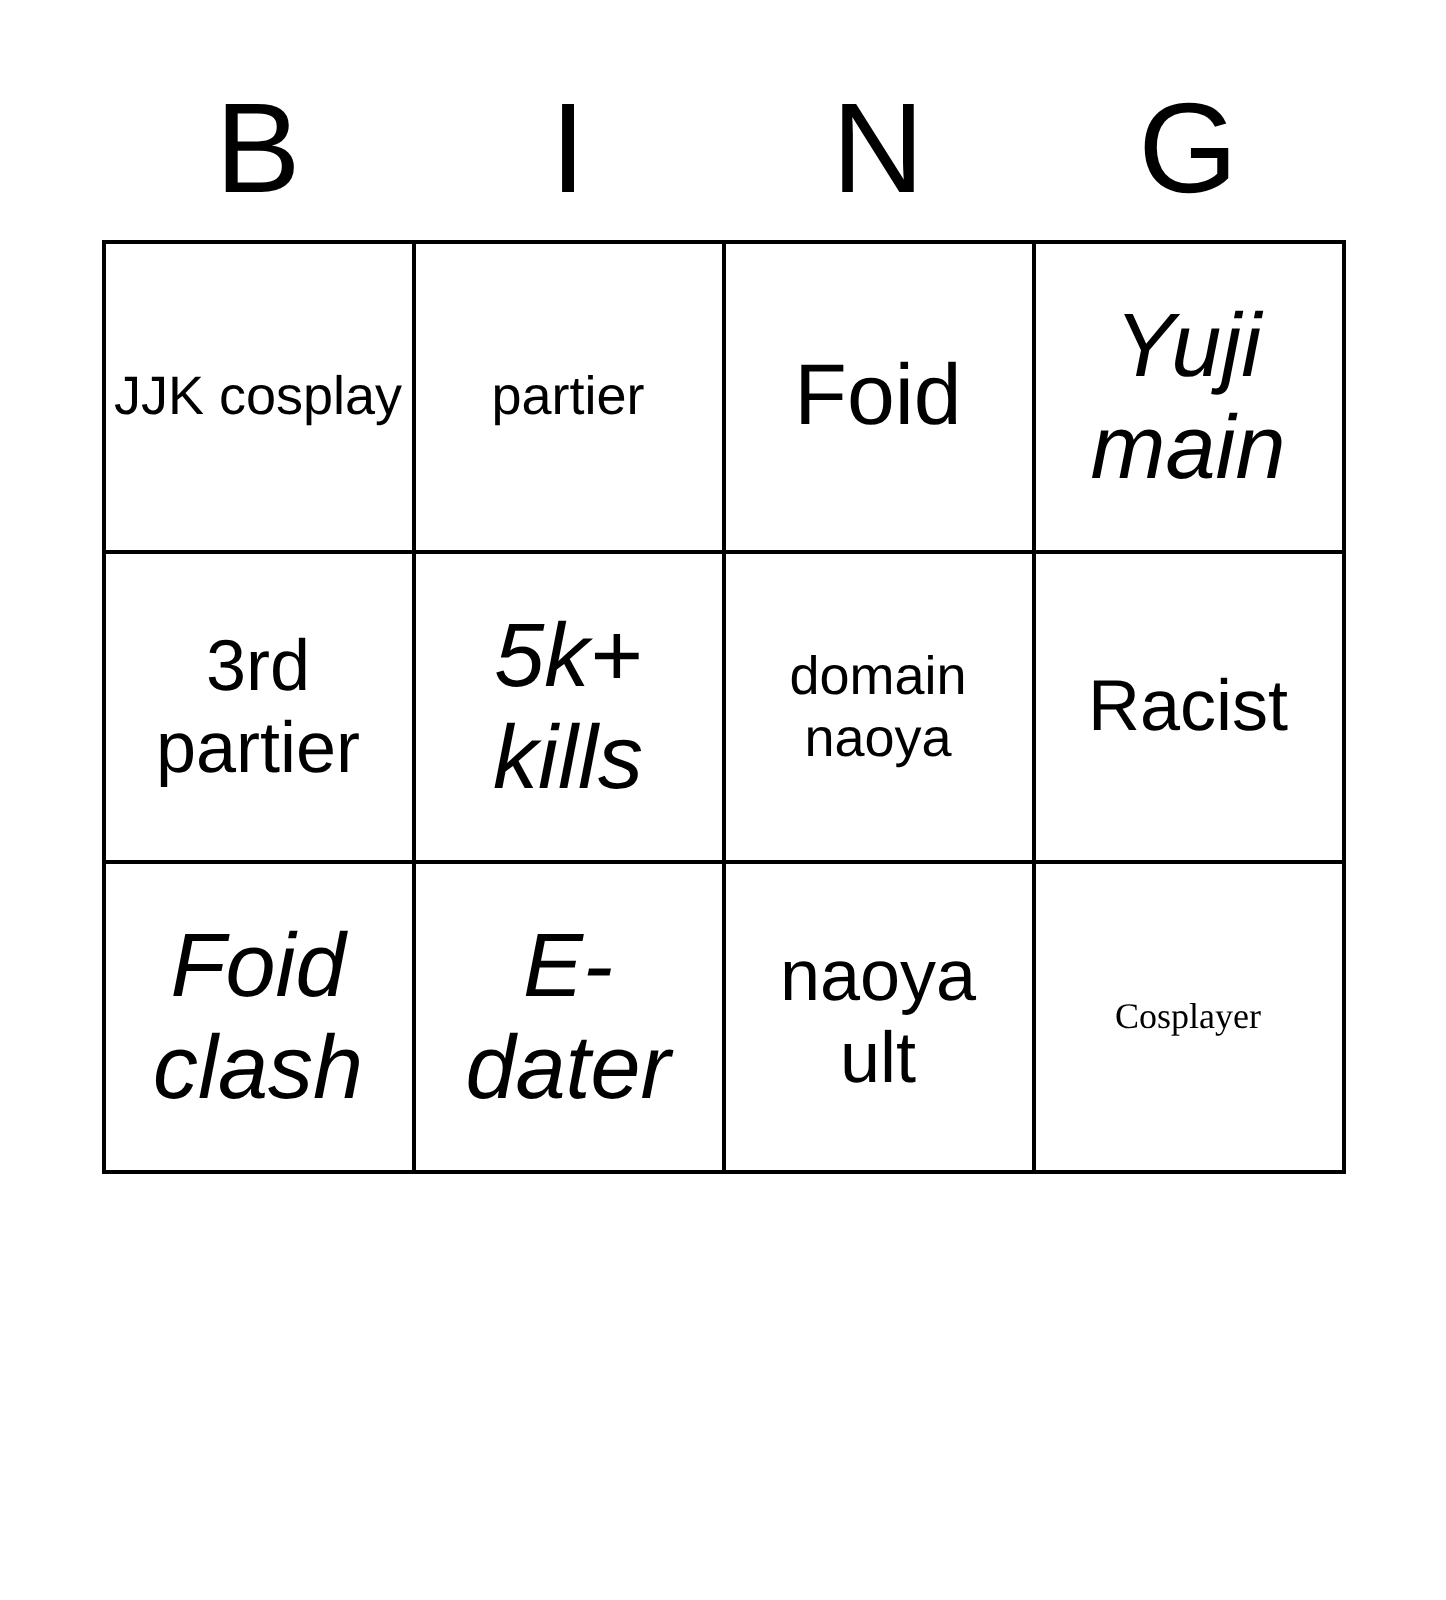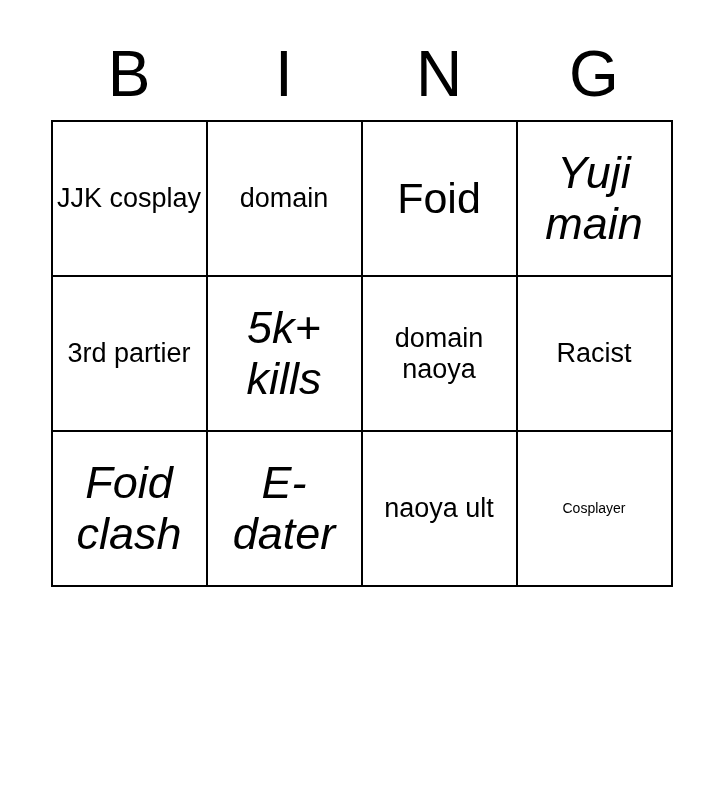--- a/index.html
+++ b/index.html
@@ -47,41 +47,41 @@
     height: 155px;
     text-align: center;
     vertical-align: middle;
     padding: 2px 4px;
     box-sizing: border-box;
     line-height: 1.12;
     word-wrap: break-word;
   }
   .sz-xl { font-size: 43px; }
   .sz-lg { font-size: 45px; font-style: italic; }
-  .sz-md { font-size: 27px; }
+  .sz-md { font-size: 36px; }
   .sz-sm { font-size: 27px; }
-  .sz-xs { font-size: 14px; }
+  .sz-xs { font-size: 18px; font-family: Liberation Serif, serif; }
 </style>
 </head>
 <body>
 
 <div id="bingo-card">
 
   <div id="header-row">
     <div class="header-letter">B</div>
     <div class="header-letter">I</div>
     <div class="header-letter">N</div>
     <div class="header-letter">G</div>
   </div>
 
   <table id="grid">
     <tbody>
       <tr>
         <td class="sz-sm">JJK cosplay</td>
-        <td class="sz-sm">domain</td>
+        <td class="sz-sm">partier</td>
         <td class="sz-xl">Foid</td>
         <td class="sz-lg">Yuji main</td>
       </tr>
       <tr>
         <td class="sz-md">3rd partier</td>
         <td class="sz-lg">5k+ kills</td>
         <td class="sz-sm">domain naoya</td>
         <td class="sz-md">Racist</td>
       </tr>
       <tr>

